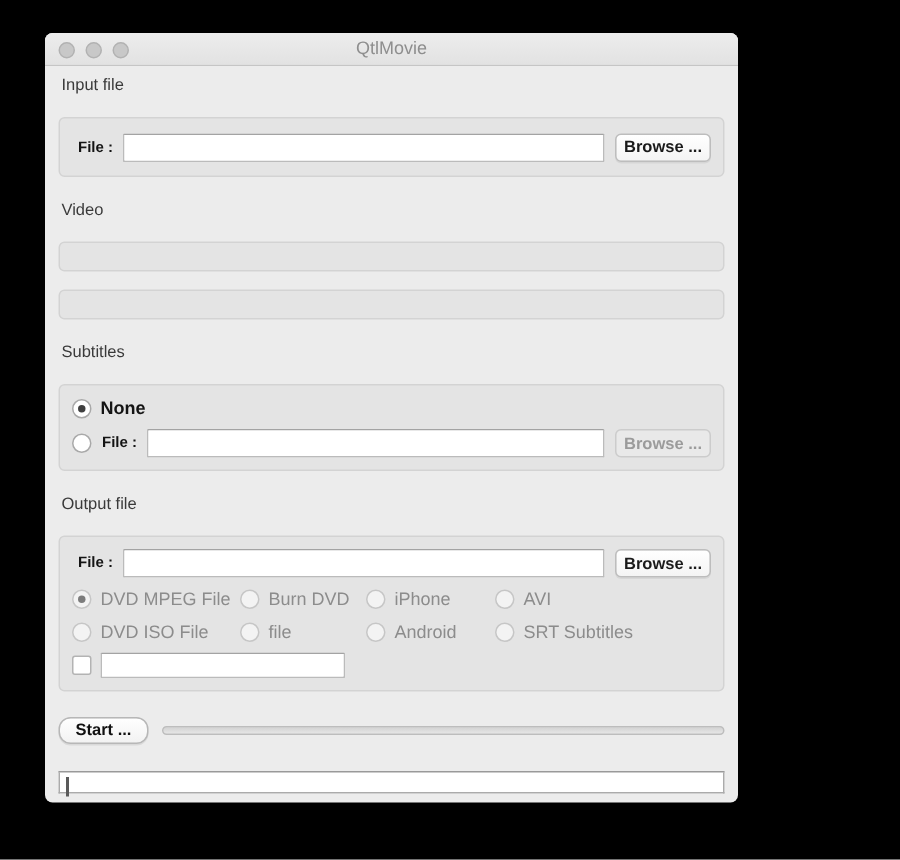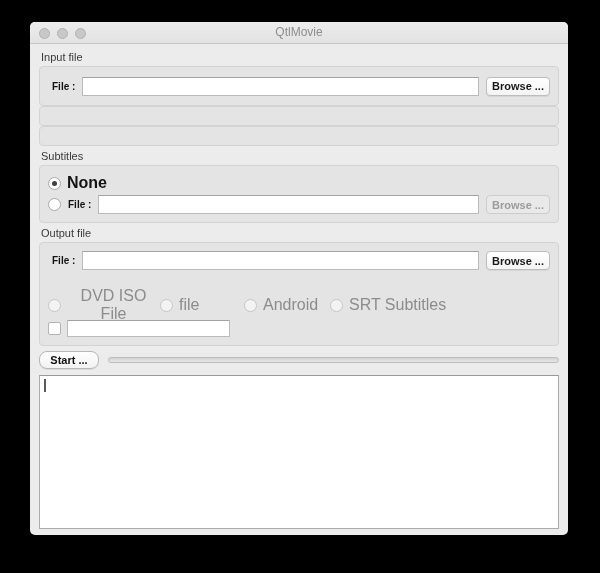--- a/index.html
+++ b/index.html
@@ -6,21 +6,21 @@
   html, body { width: 600px; height: 573px; }
   body {
     background: #000000;
     font-family: "Liberation Sans", sans-serif;
     position: relative;
     overflow: hidden;
   }
   .window {
     position: absolute;
     left: 30px; top: 22px;
-    width: 538px; height: 513px;
+    width: 462px; height: 513px;
     background: #ECECEC;
     border-radius: 5px;
     box-shadow: 0 0 0 1px rgba(0,0,0,0.35), 0 12px 28px rgba(0,0,0,0.55);
   }
   .titlebar {
     position: relative;
     height: 22px;
     background: linear-gradient(#EDEDED, #E2E2E2);
     border-bottom: 1px solid #C5C5C5;
     border-radius: 5px 5px 0 0;
@@ -30,21 +30,21 @@
     width: 11px; height: 11px; border-radius: 50%;
     background: #C8C8C8; border: 1px solid #B2B2B2;
   }
   .titletext {
     text-align: center; line-height: 21px;
     font-size: 12px; color: #8E8E8E;
   }
   .content {
     position: absolute; top: 22px; bottom: 0; left: 0; right: 0;
     padding: 3px 9px 6px;
-    display: flex; flex-direction: column;
+    display: flex; flex-direction: column; gap: 12px;
   }
   .section-label {
     font-size: 11px; color: #3A3A3A;
     margin: 4px 2px 3px;
     flex: 0 0 auto;
   }
   .groupbox {
     background: #E4E4E4;
     border: 1px solid #D3D3D3;
     border-radius: 4px;
@@ -88,21 +88,21 @@
     background: #FFFFFF; border: 1px solid #A9A9A9;
     position: relative; flex: 0 0 auto;
   }
   .radio.checked::after {
     content: ""; position: absolute;
     left: 3px; top: 3px; width: 5px; height: 5px;
     border-radius: 50%; background: #3F3F3F;
   }
   .radio.disabled { background: #F3F3F3; border-color: #C6C6C6; }
   .radio.disabled.checked::after { background: #7C7C7C; }
-  .radio-label { font-size: 16px; font-weight: 600; color: #141414; text-align: center; }
+  .radio-label { font-size: 12px; font-weight: 600; color: #141414; }
   .radio-label.dim { color: #8C8C8C; font-weight: 400; }
   .fmt-grid {
     display: grid;
     grid-template-columns: 112px 84px 86px auto;
     column-gap: 0;
     align-items: center;
     height: 16px;
   }
   .checkbox {
     width: 13px; height: 13px;
@@ -160,20 +160,21 @@
 
     <div class="section-label">Input file</div>
     <div class="groupbox box-input">
       <div class="filerow">
         <span class="lbl">File :</span>
         <input class="txt" type="text" value="" style="">
         <button class="btn">Browse ...</button>
       </div>
     </div>
 
+    <div class="section-label">Video</div>
     <div class="groupbox box-empty"></div>
 
     <div class="groupbox box-empty"></div>
 
     <div class="section-label">Subtitles</div>
     <div class="groupbox box-subs">
       <div class="radio-row">
         <span class="radio checked"></span>
         <span class="radio-label">None</span>
       </div>
@@ -187,20 +188,38 @@
 
     <div class="section-label">Output file</div>
     <div class="groupbox box-output">
       <div class="filerow">
         <span class="lbl">File :</span>
         <input class="txt" type="text" value="" style="">
         <button class="btn">Browse ...</button>
       </div>
       <div class="fmt-grid">
         <div class="radio-row">
+          <span class="radio disabled checked"></span>
+          <span class="radio-label dim">DVD MPEG File</span>
+        </div>
+        <div class="radio-row">
+          <span class="radio disabled"></span>
+          <span class="radio-label dim">Burn DVD</span>
+        </div>
+        <div class="radio-row">
+          <span class="radio disabled"></span>
+          <span class="radio-label dim">iPhone</span>
+        </div>
+        <div class="radio-row">
+          <span class="radio disabled"></span>
+          <span class="radio-label dim">AVI</span>
+        </div>
+      </div>
+      <div class="fmt-grid">
+        <div class="radio-row">
           <span class="radio disabled"></span>
           <span class="radio-label dim">DVD ISO File</span>
         </div>
         <div class="radio-row">
           <span class="radio disabled"></span>
           <span class="radio-label dim">file</span>
         </div>
         <div class="radio-row">
           <span class="radio disabled"></span>
           <span class="radio-label dim">Android</span>

